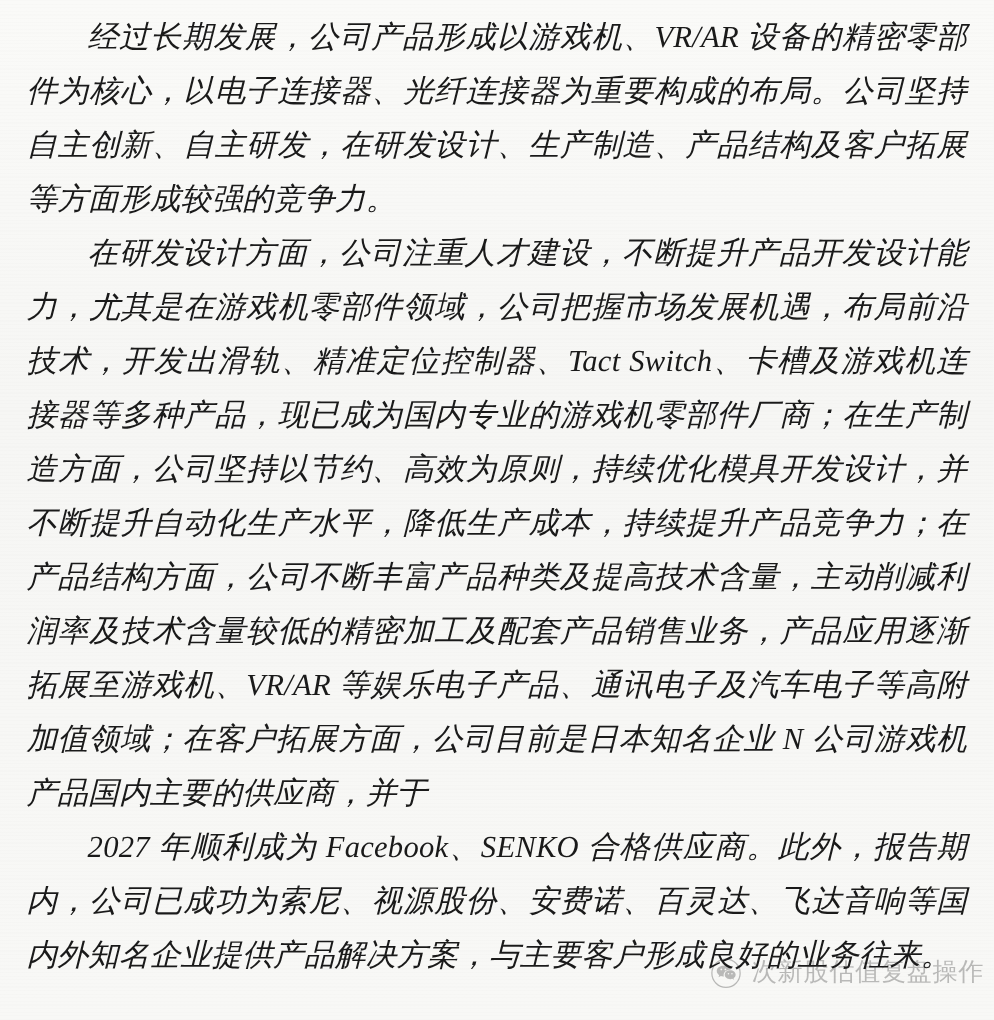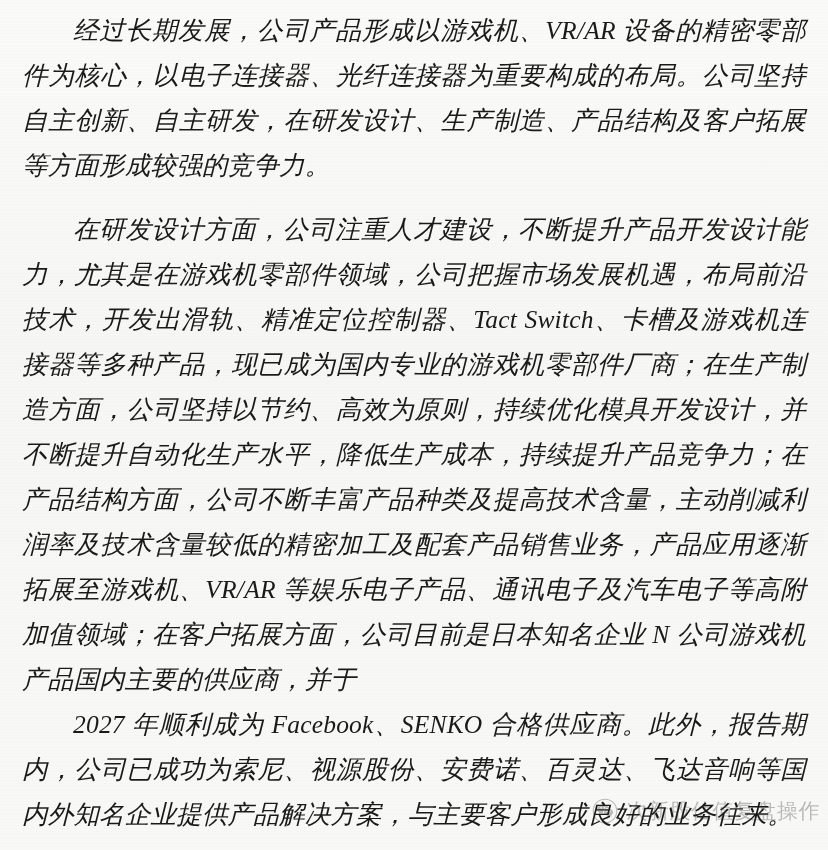--- a/index.html
+++ b/index.html
@@ -49,21 +49,21 @@
     font-size: 25.5px;
     line-height: 45px;
     color: #1a1a1a;
     letter-spacing: 0.2px;
     text-indent: 2em;
     font-style: italic;
     -webkit-font-smoothing: antialiased;
   }
 
   .p1 { margin-top: 8px; }
-  .p2 { margin-top: 19px; }
+  .p2 { }
   .p3 { margin-top: 0px; }
 
   
   .watermark {
     position: absolute;
     right: 8px;
     top: 798px;
     display: flex;
     align-items: center;
     gap: 9px;

